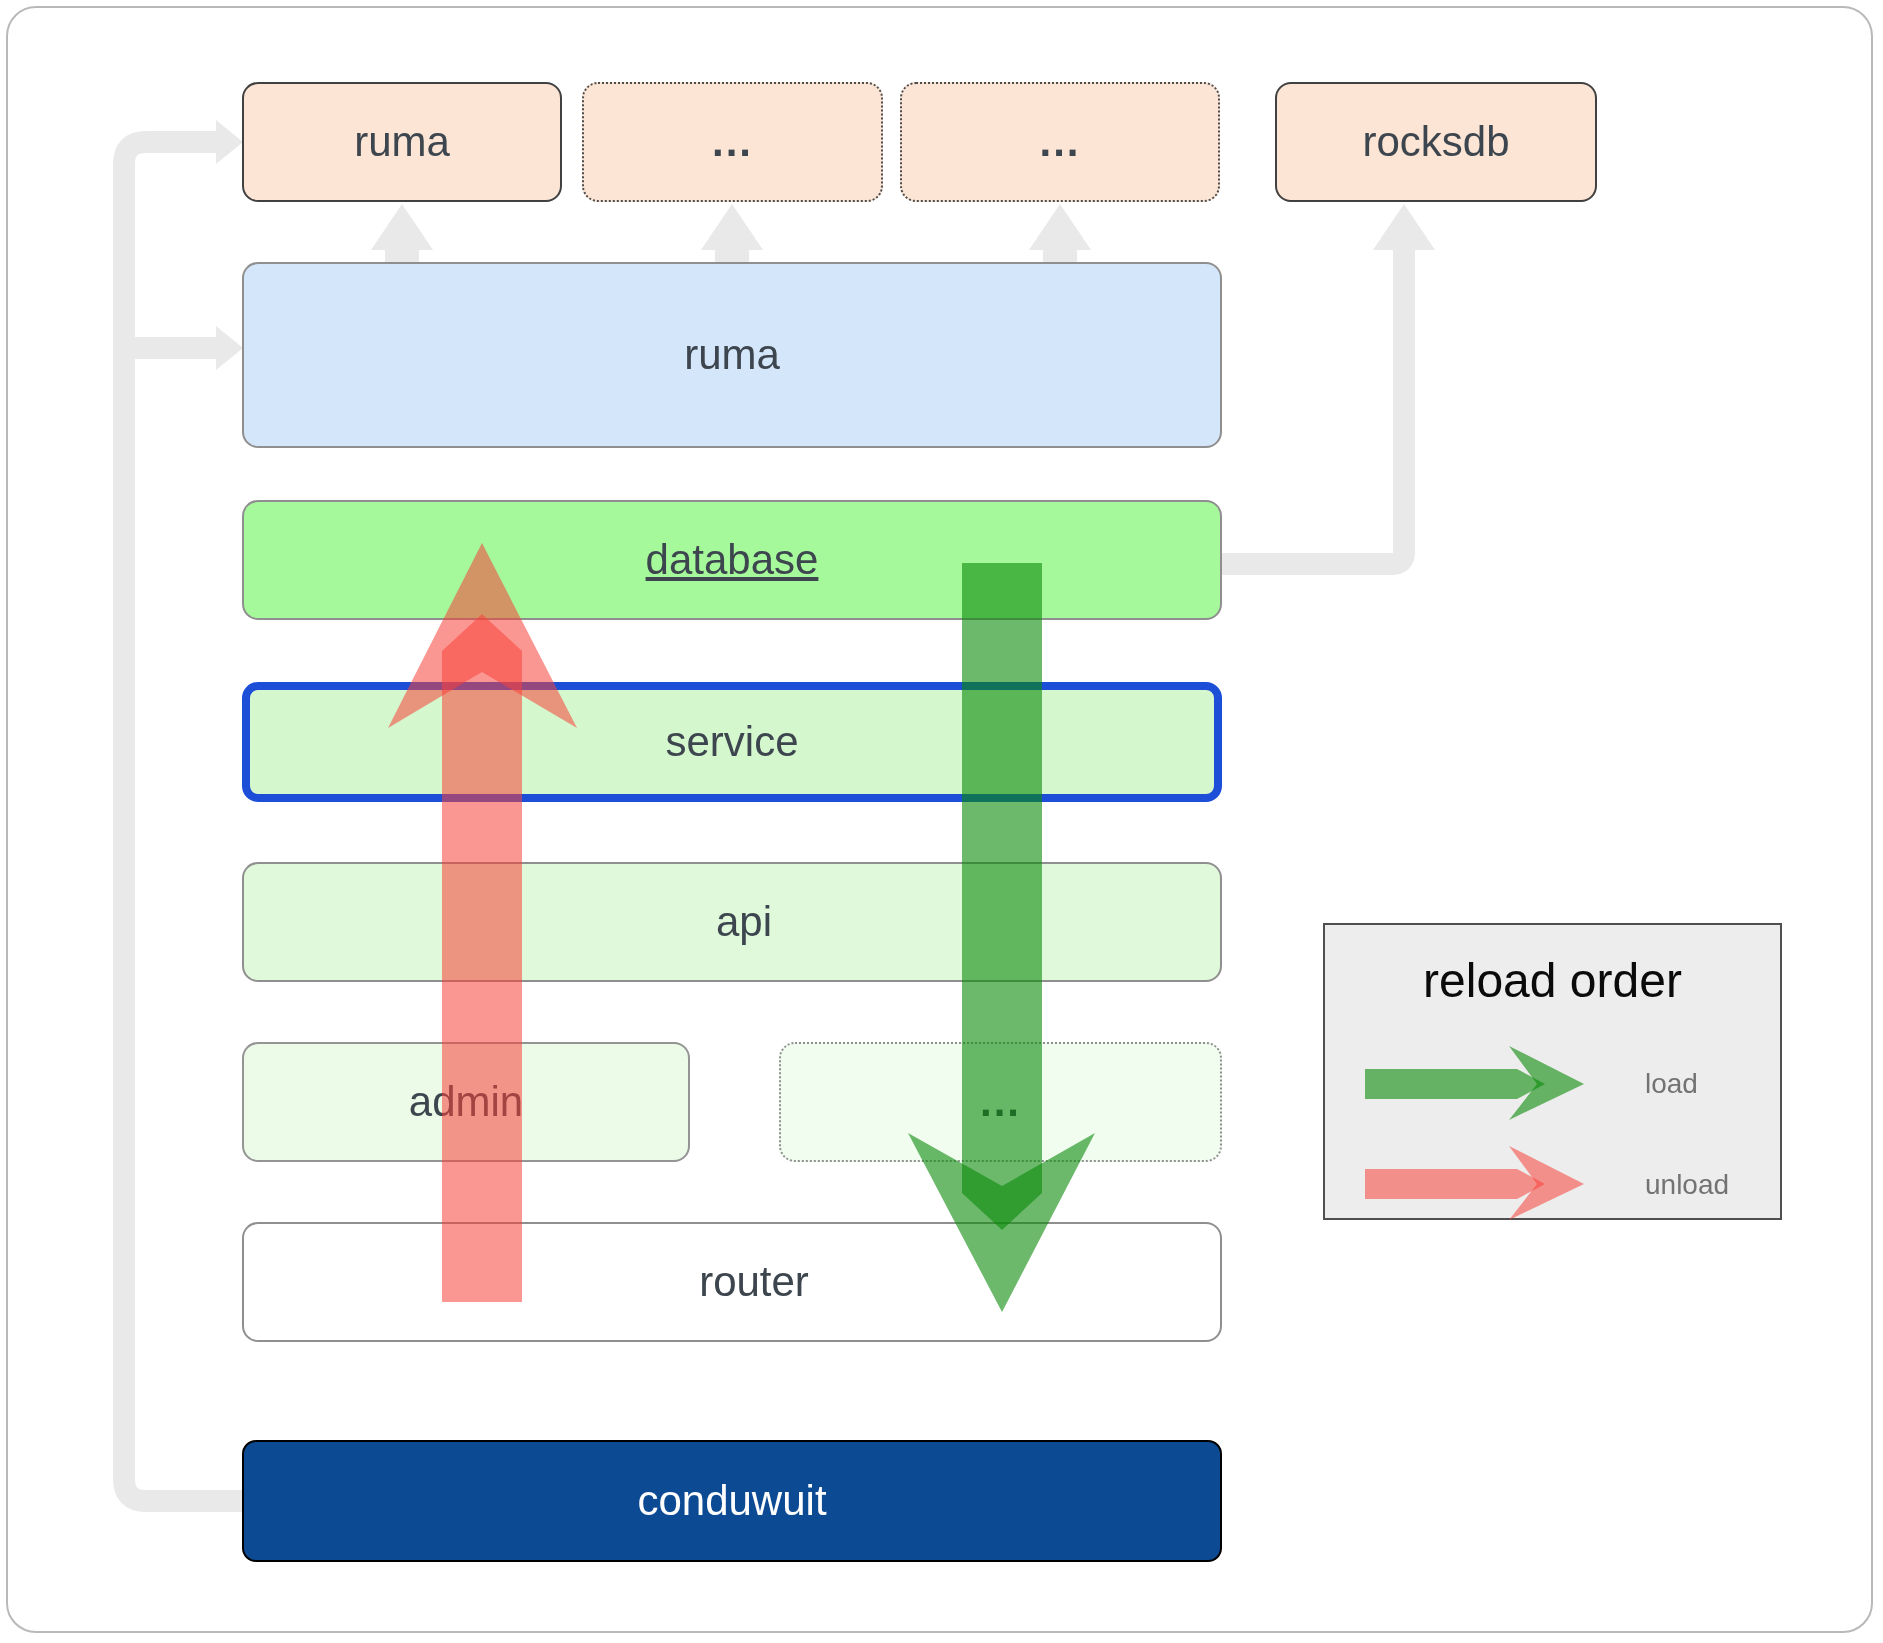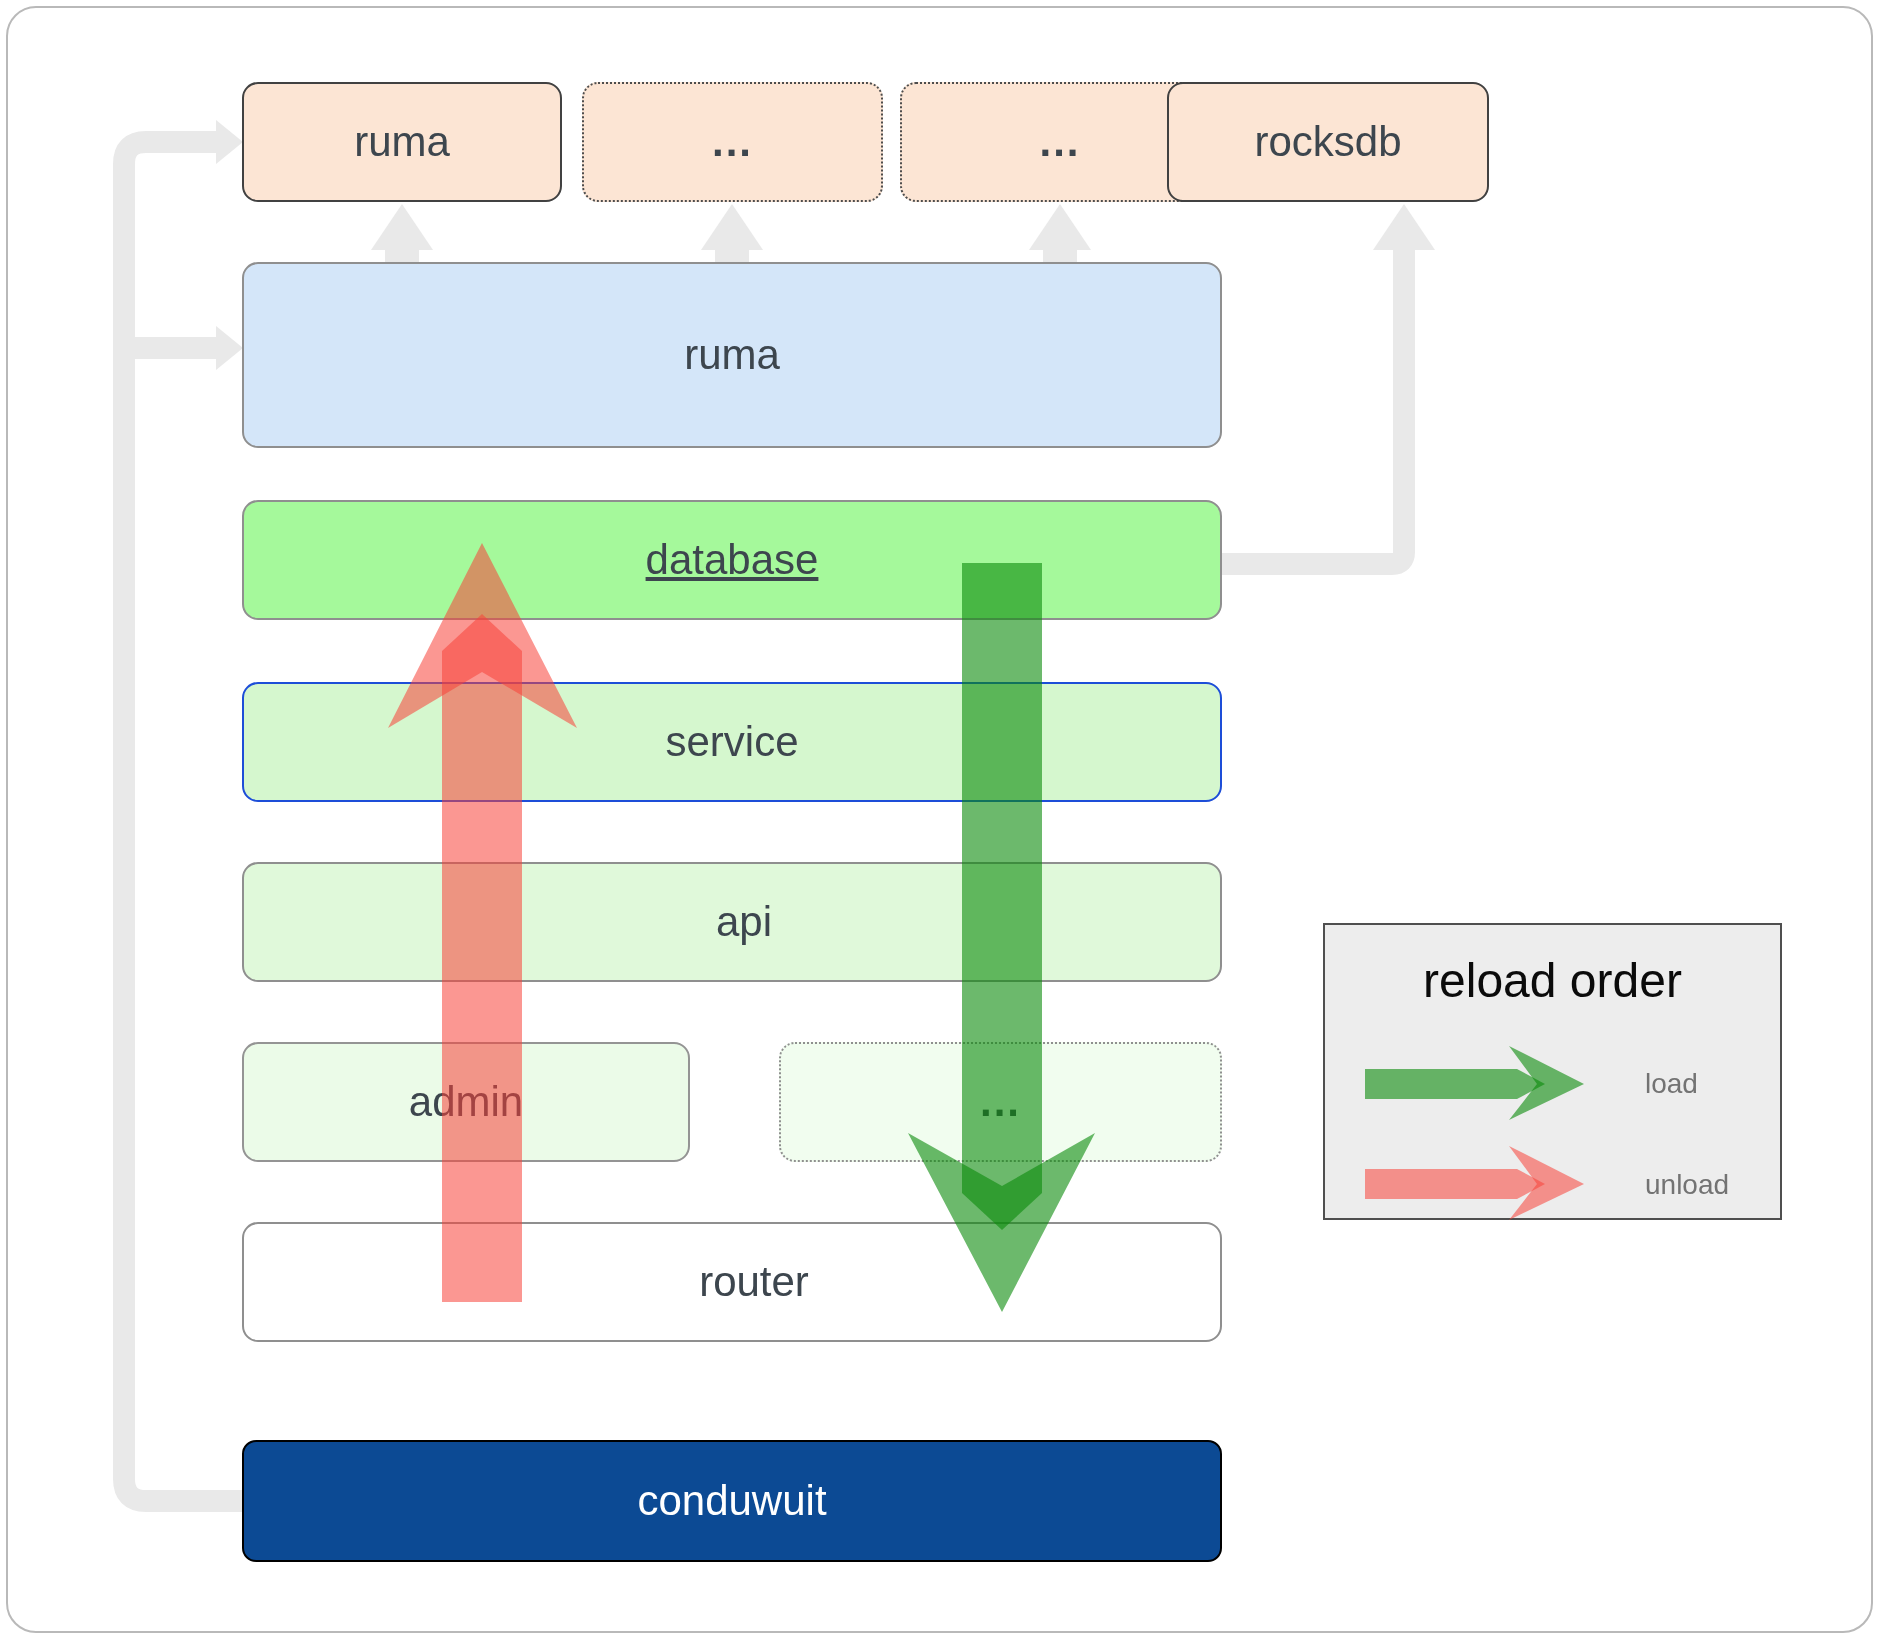--- a/index.html
+++ b/index.html
@@ -15,21 +15,21 @@
   .under{z-index:1;}
   .over{z-index:3;}
   .node{
     position:absolute;display:flex;align-items:center;justify-content:center;
     box-sizing:border-box;border-radius:16px;font-size:42px;color:#3d464e;z-index:2;
   }
   .peach-solid{background:var(--peach);border:2.5px solid #414141;}
   .peach-dotted{background:var(--peach);border:2.5px dotted #4d4d4d;}
   .blue{background:var(--core_blue);border:2px solid #8f8f8f;}
   .green1{background:var(--database_green);border:2px solid #8f8f8f;}
-  .green2{background:var(--service_green);border:2px solid #1d4ed8;}
+  .green2{background:var(--service_green);border:8px solid #1d4ed8;}
   .green3{background:var(--api_green);border:2px solid #8f8f8f;}
   .green4{background:var(--admin_green);border:2px solid #949494;}
   .green5{background:var(--ellipsis_green);border:2px dotted #8f8f8f;}
   .white{background:#ffffff;border:2px solid #8f8f8f;}
   .navy{background:var(--conduwuit_blue);border:2.5px solid #000;color:#fff;font-weight:normal;border-radius:14px;}
   .dots{font-weight:bold;letter-spacing:2px;}
   .legend{
     position:absolute;left:1323px;top:923px;width:459px;height:297px;z-index:2;
     background:var(--legend_bg);border:2.5px solid #4f4f4f;box-sizing:border-box;
   }
@@ -75,21 +75,21 @@
 
   <div class="node peach-solid" style="left:242px;top:82px;width:320px;height:120px;">
     <span>ruma</span>
   </div>
   <div class="node peach-dotted" style="left:582px;top:82px;width:301px;height:120px;">
     <span class="dots">...</span>
   </div>
   <div class="node peach-dotted" style="left:900px;top:82px;width:320px;height:120px;">
     <span class="dots">...</span>
   </div>
-  <div class="node peach-solid" style="left:1167px;top:82px;width:322px;height:120px;">
+  <div class="node peach-solid" style="left:1275px;top:82px;width:322px;height:120px;">
     <span>rocksdb</span>
   </div>
 
   <div class="node blue" style="left:242px;top:262px;width:980px;height:186px;">
     <span>ruma</span>
   </div>
 
   <div class="node green1" style="left:242px;top:500px;width:980px;height:120px;text-decoration:underline;">
     <span>database</span>
   </div>

